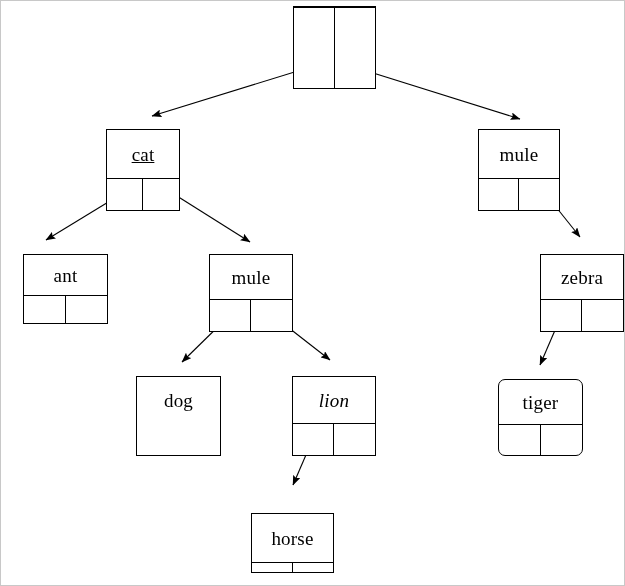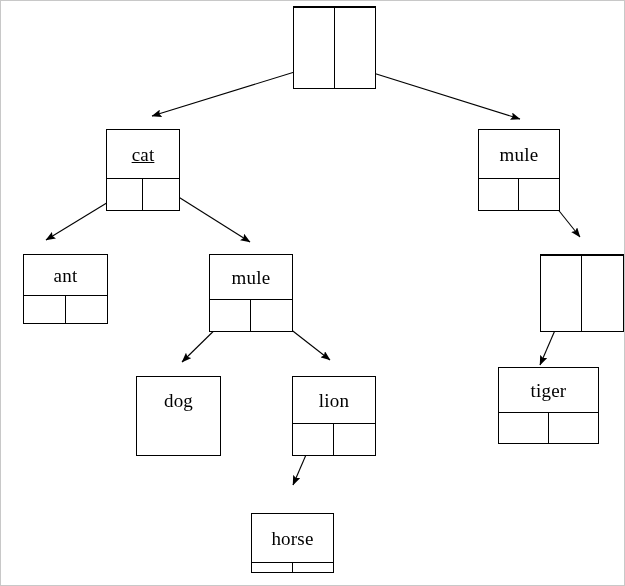--- a/index.html
+++ b/index.html
@@ -115,40 +115,41 @@
         </div>
       </div>
       <div class="node" style="left: 208px; top: 253px; width: 84px; height: 78px; border-color: rgb(0, 0, 0);">
         <div class="node-label" style="height: 44px;">mule</div>
         <div class="node-pointers" style="border-top-color: rgb(0, 0, 0);">
           <div class="ptr-cell left" style="border-right-color: rgb(0, 0, 0);"></div>
           <div class="ptr-cell right"></div>
         </div>
       </div>
       <div class="node" style="left: 539px; top: 253px; width: 84px; height: 78px; border-color: rgb(0, 0, 0);">
+        <div class="node-label" style="height: 44px;">zebra</div>
         <div class="node-pointers" style="border-top-color: rgb(0, 0, 0);">
           <div class="ptr-cell left" style="border-right-color: rgb(0, 0, 0);"></div>
           <div class="ptr-cell right"></div>
         </div>
       </div>
       <div class="node" style="left: 135px; top: 375px; width: 85px; height: 80px; border-color: rgb(0, 0, 0); gap: 32px;">
         <div class="node-label" style="height: 46px;">dog</div>
         <div class="node-pointers" style="border-top-color: rgb(0, 0, 0);">
           <div class="ptr-cell left" style="border-right-color: rgb(0, 0, 0);"></div>
           <div class="ptr-cell right"></div>
         </div>
       </div>
       <div class="node" style="left: 291px; top: 375px; width: 84px; height: 80px; border-color: rgb(0, 0, 0);">
-        <div class="node-label" style="height: 46px;">lion</div>
+        <div class="node-label" style="height: 46px; font-style: italic;">lion</div>
         <div class="node-pointers" style="border-top-color: rgb(0, 0, 0);">
           <div class="ptr-cell left" style="border-right-color: rgb(0, 0, 0);"></div>
           <div class="ptr-cell right"></div>
         </div>
       </div>
-      <div class="node" style="left: 497px; top: 366px; width: 101px; height: 77px; border-color: rgb(0, 0, 0);">
+      <div class="node" style="left: 497px; top: 378px; width: 85px; height: 77px; border-color: rgb(0, 0, 0); border-radius: 7px;">
         <div class="node-label" style="height: 44px;">tiger</div>
         <div class="node-pointers" style="border-top-color: rgb(0, 0, 0);">
           <div class="ptr-cell left" style="border-right-color: rgb(0, 0, 0);"></div>
           <div class="ptr-cell right"></div>
         </div>
       </div>
       <div class="node" style="left: 250px; top: 512px; width: 83px; height: 60px; border-color: rgb(0, 0, 0);">
         <div class="node-label" style="height: 48px;">horse</div>
         <div class="node-pointers" style="border-top-color: rgb(0, 0, 0);">
           <div class="ptr-cell left" style="border-right-color: rgb(0, 0, 0);"></div>

